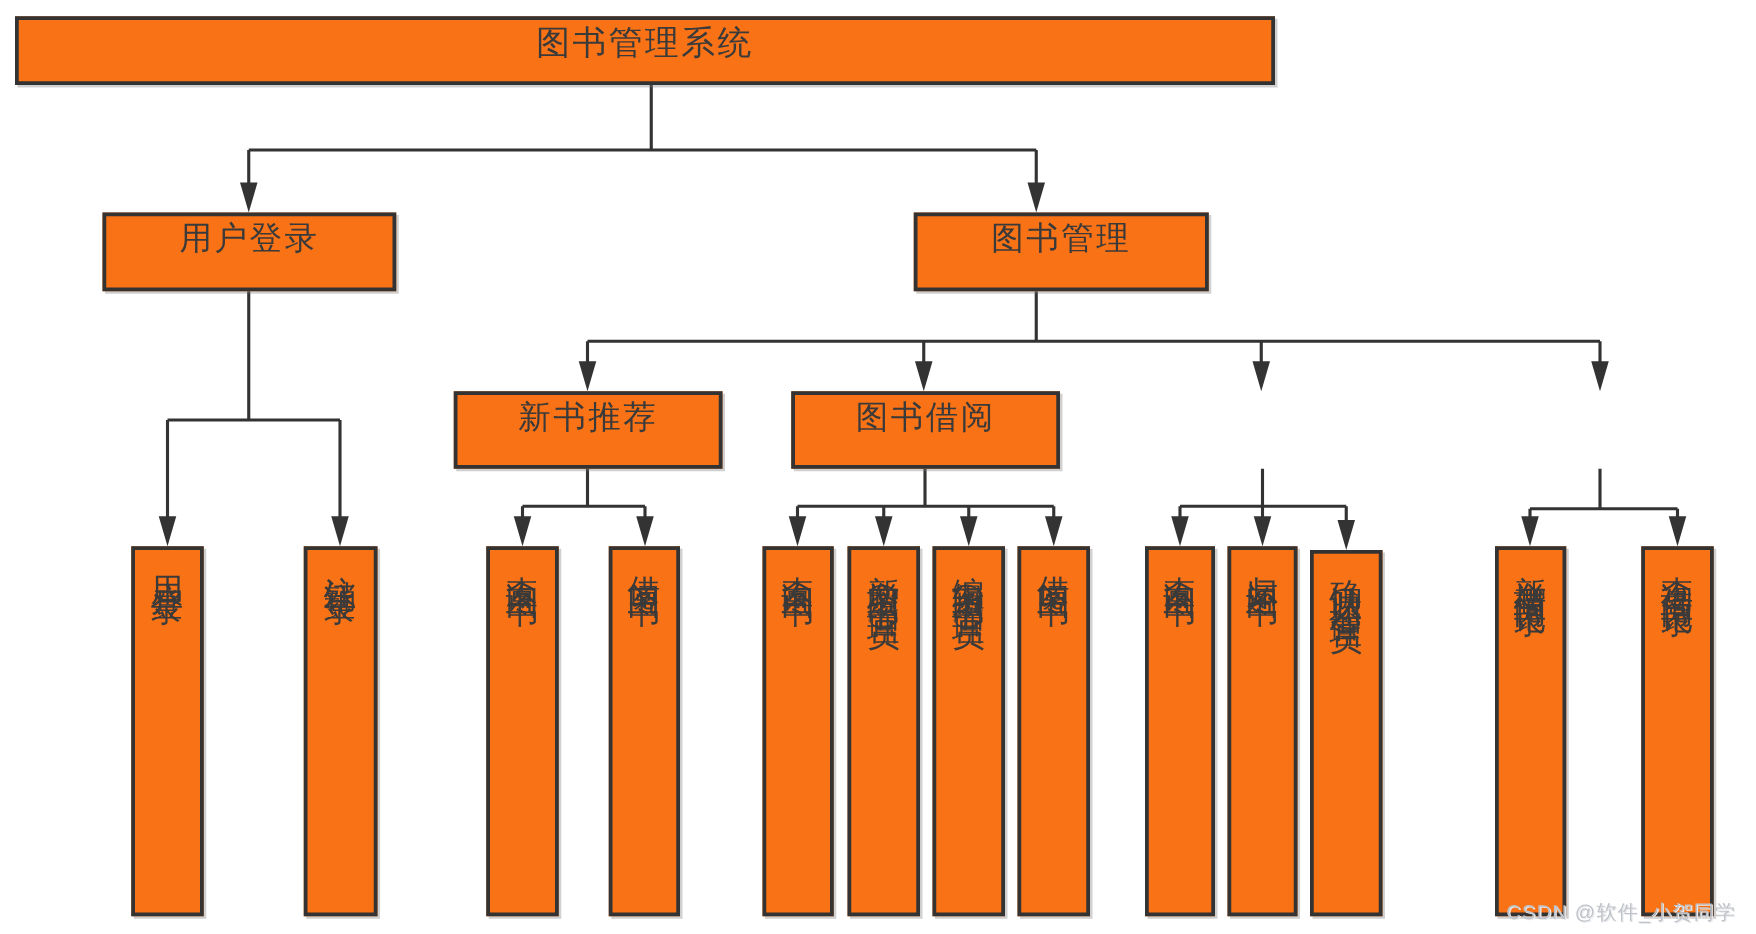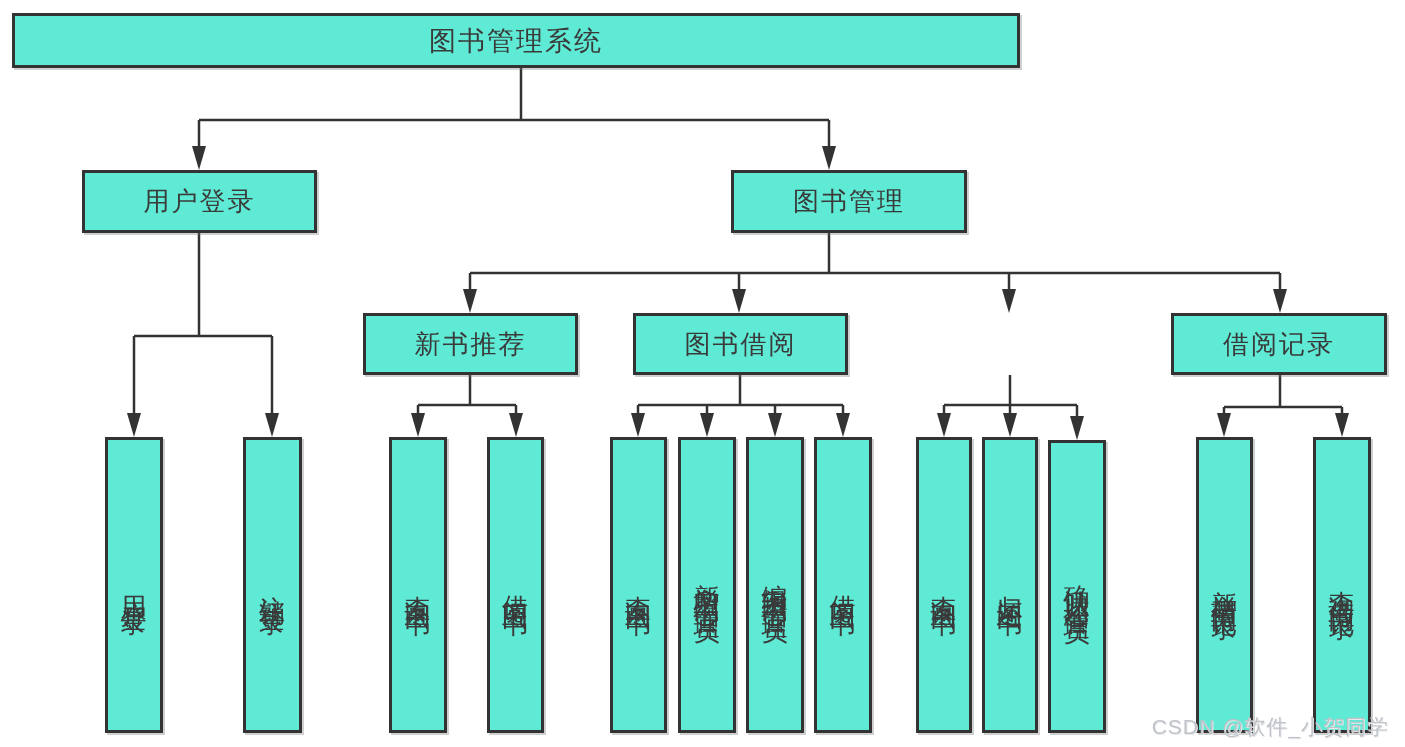--- a/index.html
+++ b/index.html
@@ -18,24 +18,23 @@
   #wires {
     position: absolute;
     left: 0; top: 0;
     width: 1405px;
     height: 747px;
   }
   .node {
     position: absolute;
     box-sizing: border-box;
     border: 3px solid #333333;
-    background: #5eead4;
+    background: #f97316;
     box-shadow: 2px 2px 0 rgba(120,120,120,0.35);
     display: flex;
-    align-items: center;
     justify-content: center;
     color: #333333;
   }
   .h-node span {
     font-size: 26px;
     letter-spacing: 2px;
     color: #3a3a3a;
     white-space: nowrap;
   }
   .root-node span { font-size: 27px; }
@@ -67,21 +66,21 @@
   #leaf-borrow-books-borrow  { left: 814px;  width: 58px; }
   #leaf-query-books-current  { left: 916px;  width: 56px; }
   #leaf-return-books         { left: 982px;  width: 56px; }
   #leaf-confirm-return-admin { left: 1048px; width: 58px; top: 440px; height: 293px; }
   #leaf-add-borrow-record    { left: 1196px; width: 57px; }
   #leaf-query-borrow-record  { left: 1313px; width: 58px; }
   #watermark {
     position: absolute;
     right: 16px;
     bottom: 6px;
-    font-size: 21px;
+    font-size: 16px;
     letter-spacing: 1px;
     color: #bfc3c9;
     text-shadow: 1px 1px 0 #e9eaec;
   }
 </style>
 </head>
 <body>
 
 <div id="stage">
 
@@ -171,23 +170,20 @@
   <div class="node h-node" id="node-book-management">
     <span>图书管理</span>
   </div>
 
   <div class="node h-node" id="node-book-borrowing">
     <span>图书借阅</span>
   </div>
   <div class="node h-node" id="node-new-book-recommend">
     <span>新书推荐</span>
   </div>
-  <div class="node h-node" id="node-borrowing-records">
-    <span>借阅记录</span>
-  </div>
 
   <div class="node leaf" id="leaf-user-login">
     <span>用户登录</span>
   </div>
   <div class="node leaf" id="leaf-logout">
     <span>注销登录</span>
   </div>
 
   <div class="node leaf" id="leaf-query-books-newrec">
     <span>查询图书</span>

